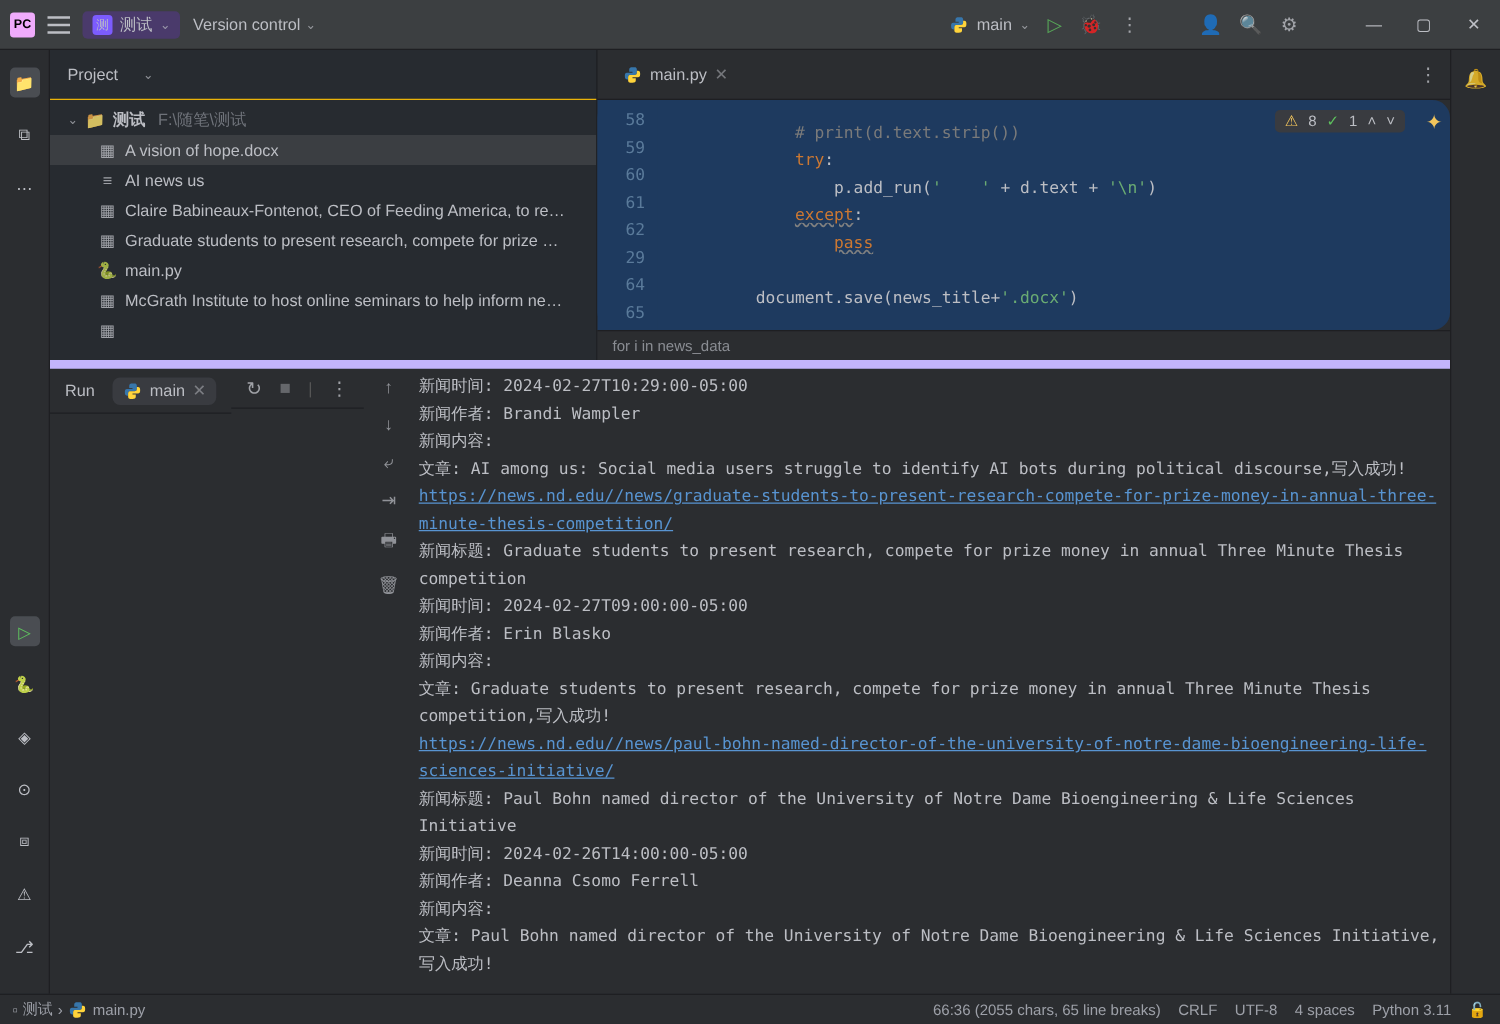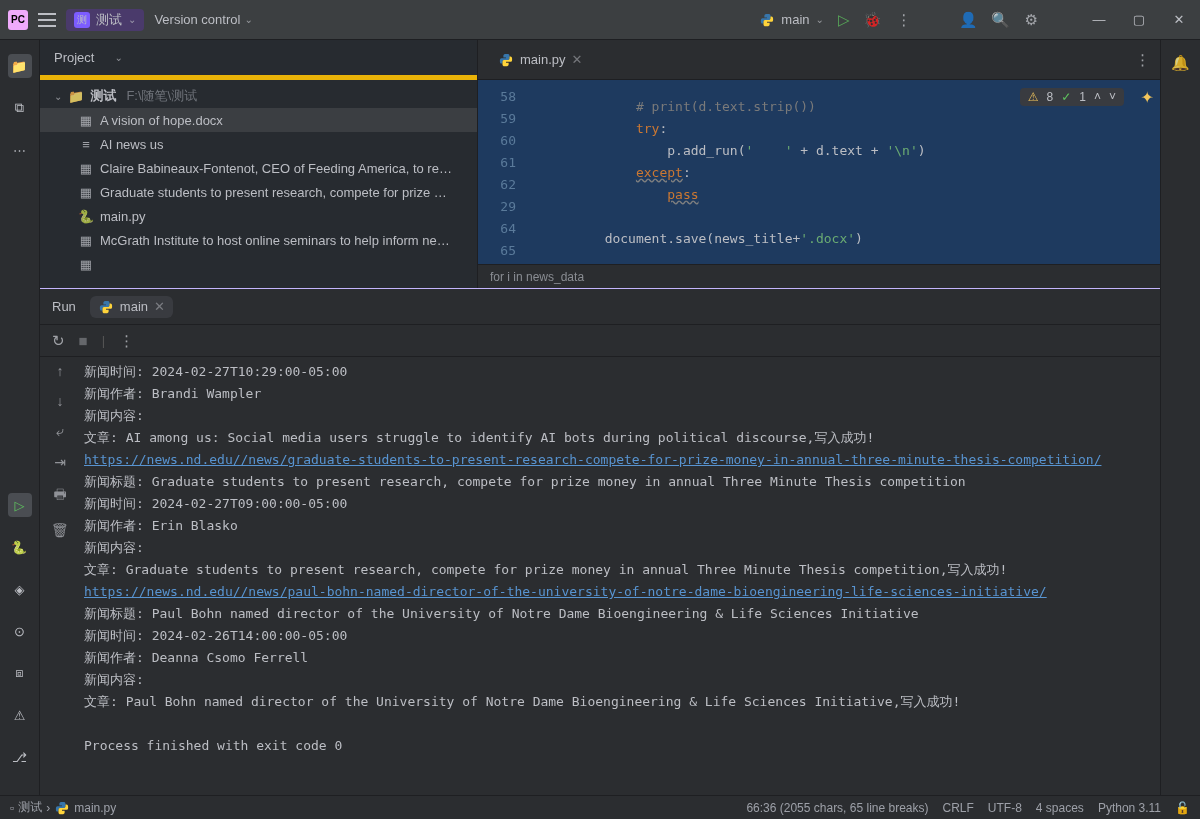--- a/index.html
+++ b/index.html
@@ -54,50 +54,50 @@
 
 .upper { display:flex; height:248px; min-height:0; }
 .project-panel {
   width: 438px;
   border-right: 1px solid #1e1f22;
   display:flex; flex-direction:column;
   background: rgba(30,40,50,0.3);
 }
 .project-header {
   height:40px; display:flex; align-items:center; padding:0 14px; gap:20px;
-  border-bottom:5px solid #eab308;
+  border-bottom:1px solid #eab308;
 }
 .project-tree { flex:1; overflow:hidden; padding:4px 0; }
 .tree-row { display:flex; align-items:center; height:24px; padding-left:14px; gap:6px; cursor:pointer; white-space:nowrap; overflow:hidden; }
 .tree-row.root { font-weight:normal; }
 .tree-row.root .path { color:#6f737a; margin-left:4px; }
 .tree-row.child { padding-left:38px; }
 .tree-row.sel { background:#3b3e42; }
 .tree-row .fic { width:16px; text-align:center; opacity:0.8; }
 
 .editor-panel { flex:1; display:flex; flex-direction:column; min-width:0; position:relative; }
 .editor-tabs { height:40px; display:flex; align-items:center; border-bottom:1px solid #1e1f22; padding-left:12px; }
 .etab { display:flex; align-items:center; gap:6px; padding:0 8px; height:100%; }
 .etab .close { opacity:0.5; cursor:pointer; }
 .editor-tabs .tab-spacer { flex:1; }
-.editor-body { flex:1; display:flex; background:#1e3a5f; position:relative; min-height:0; }
+.editor-body { flex:1; display:flex; background:#1e3a5f; position:relative; min-height:0;border-radius:14px; }
 .gutter { width:48px; background:#1e3a5f; text-align:right; padding:6px 10px 0 0; color:#5a7a9a; font-family:Consolas,monospace; font-size:13px; line-height:22px; }
 .code { flex:1; padding:16px 0 0 16px; font-family:Consolas,monospace; font-size:13px; line-height:22px; color:#bcbec4; white-space:pre; overflow:hidden; }
 .code .c-comment { color:#7a7a7a; }
 .code .c-kw { color:#cc7832; }
 .code .c-str { color:#6aab73; }
 .code .c-ul { text-decoration: underline wavy #808080; }
 .editor-inspect { position:absolute; top:8px; right:36px; display:flex; align-items:center; gap:8px; background:#393b40; padding:2px 8px; border-radius:4px; font-size:12px; }
 .editor-inspect .warn { color:#f2c55c; }
 .editor-inspect .ok { color:#5ec25e; }
 .editor-sidebar-btn { position:absolute; top:8px; right:6px; color:#f2c55c; cursor:pointer; font-size:16px;}
 .breadcrumb-editor { height:24px; background:#2b2d30; border-top:1px solid #1e1f22; display:flex; align-items:center; padding-left:12px; color:#8a8d93; font-size:12px; }
 
 .run-panel {
-  flex:1; display:flex; flex-direction:column; border-top:1px solid #c4b5fd; min-height:0;
+  flex:1; display:flex; flex-direction:row; border-top:7px solid #c4b5fd; min-height:0;
 }
 .run-header { height:36px; display:flex; align-items:center; padding:0 12px; gap:14px; border-bottom:1px solid #1e1f22; }
 .run-header .rtab { display:flex; align-items:center; gap:6px; background:#393b40; padding:3px 8px; border-radius:6px; }
 .run-toolbar { height:32px; display:flex; align-items:center; padding:0 12px; gap:14px; border-bottom:1px solid #1e1f22; }
 .run-body { flex:1; display:flex; min-height:0; }
 .run-rail { width:40px; display:flex; flex-direction:column; align-items:center; padding-top:6px; gap:14px; }
 .run-rail .ric { cursor:pointer; opacity:0.7; font-size:14px; }
 .console {
   flex:1; overflow:hidden; padding:4px 0 12px 4px;
   font-family:Consolas,monospace; font-size:13px; line-height:22px; color:#bcbec4;

